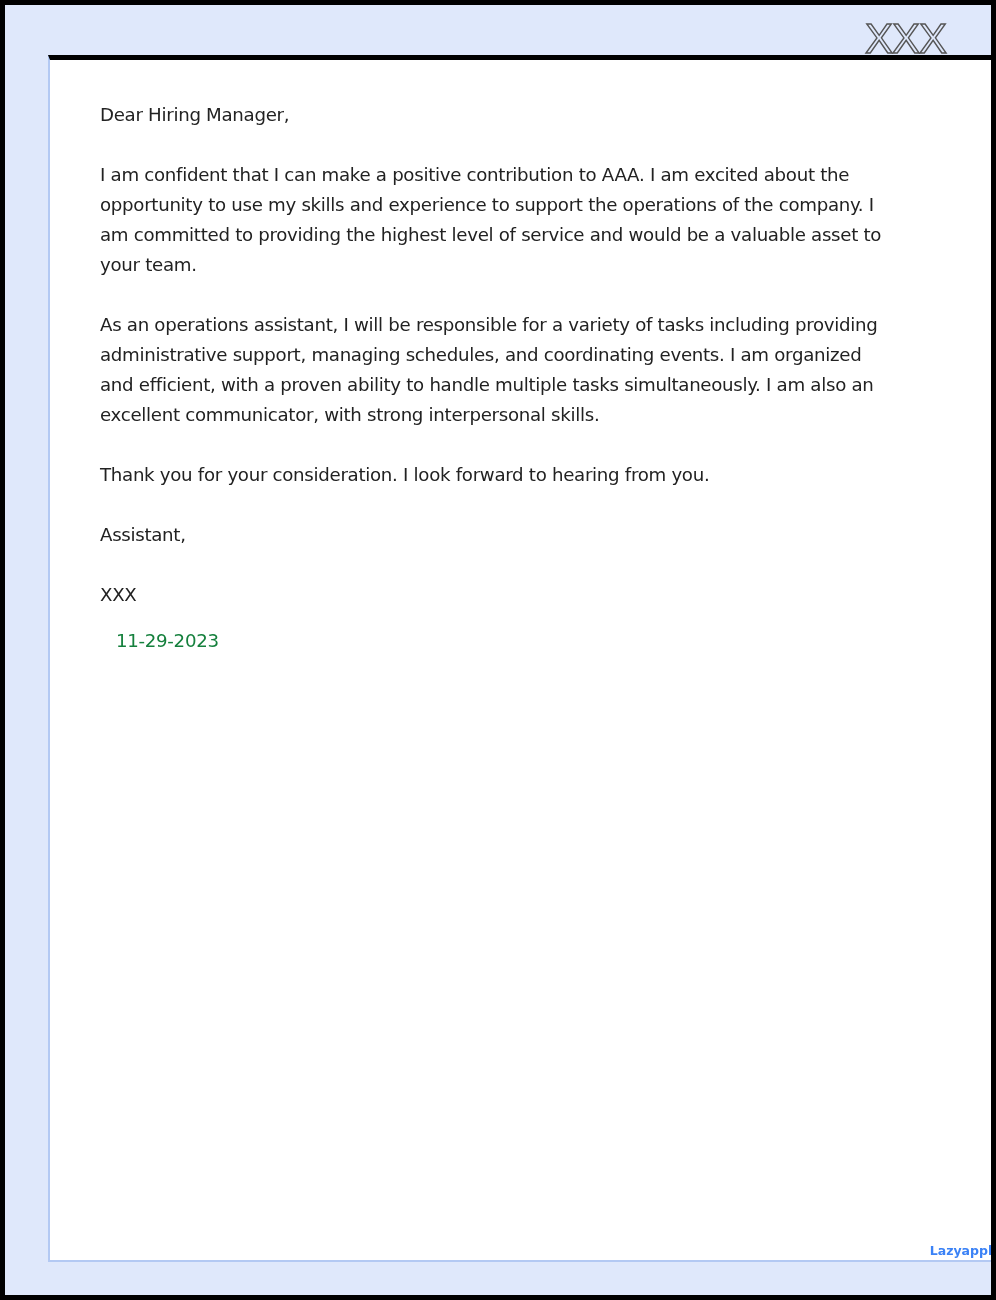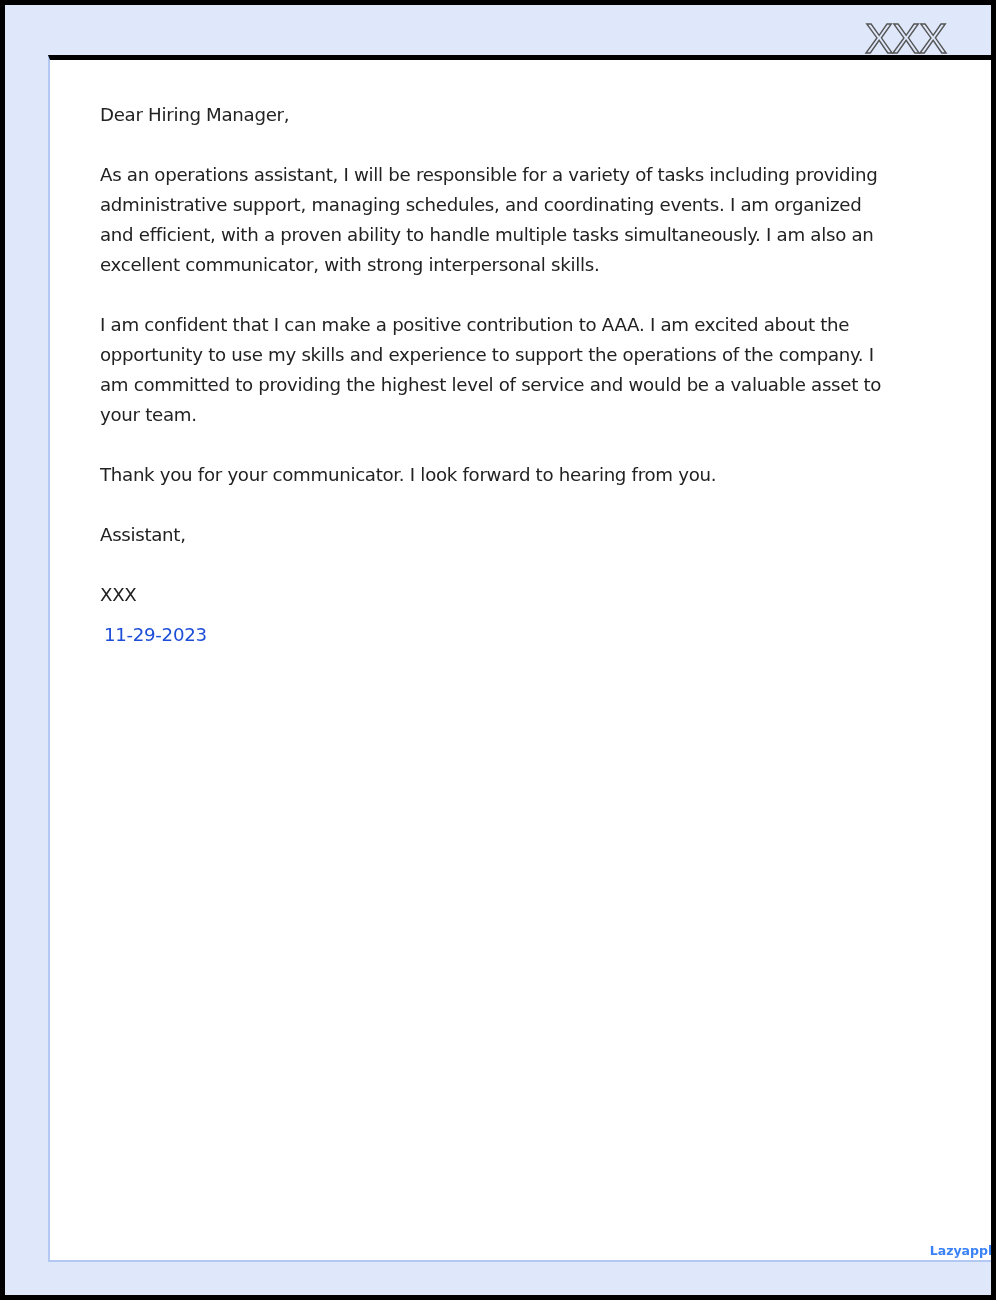--- a/index.html
+++ b/index.html
@@ -37,39 +37,39 @@
       position: absolute;
       left: 50px; top: 40px;
       width: 800px;
       font-size: 18.2px;
       line-height: 30px;
       color: #222;
       letter-spacing: -0.3px;
     }
     .letter p { margin: 0 0 30px 0; }
     .letter p.sig { margin: 0 0 10px 0; }
-    .letter .date { color: #1d4ed8; margin: 4px; }
+    .letter .date { color: #15803d; margin: 16px; }
     .footer-mark {
       position: absolute;
       right: 8px; bottom: 2px;
       font-size: 12.5px;
       color: #3b82f6;
       font-family: "DejaVu Sans", sans-serif;
       font-weight: bold;
     }
   </style>
 </head>
 <body>
 
 <div class="header-name">XXX</div>
 
 <div class="page">
   <div class="letter">
     <p>Dear Hiring Manager,</p>
+    <p>I am confident that I can make a positive contribution to AAA. I am excited about the opportunity to use my skills and experience to support the operations of the company. I am committed to providing the highest level of service and would be a valuable asset to your team.</p>
     <p>As an operations assistant, I will be responsible for a variety of tasks including providing administrative support, managing schedules, and coordinating events. I am organized and efficient, with a proven ability to handle multiple tasks simultaneously. I am also an excellent communicator, with strong interpersonal skills.</p>
-    <p>I am confident that I can make a positive contribution to AAA. I am excited about the opportunity to use my skills and experience to support the operations of the company. I am committed to providing the highest level of service and would be a valuable asset to your team.</p>
-    <p>Thank you for your communicator. I look forward to hearing from you.</p>
+    <p>Thank you for your consideration. I look forward to hearing from you.</p>
     <p>Assistant,</p>
     <p class="sig">XXX</p>
     <p class="date">11-29-2023</p>
   </div>
   <div class="footer-mark">Lazyapply.com</div>
 </div>
 
 </body></html>

